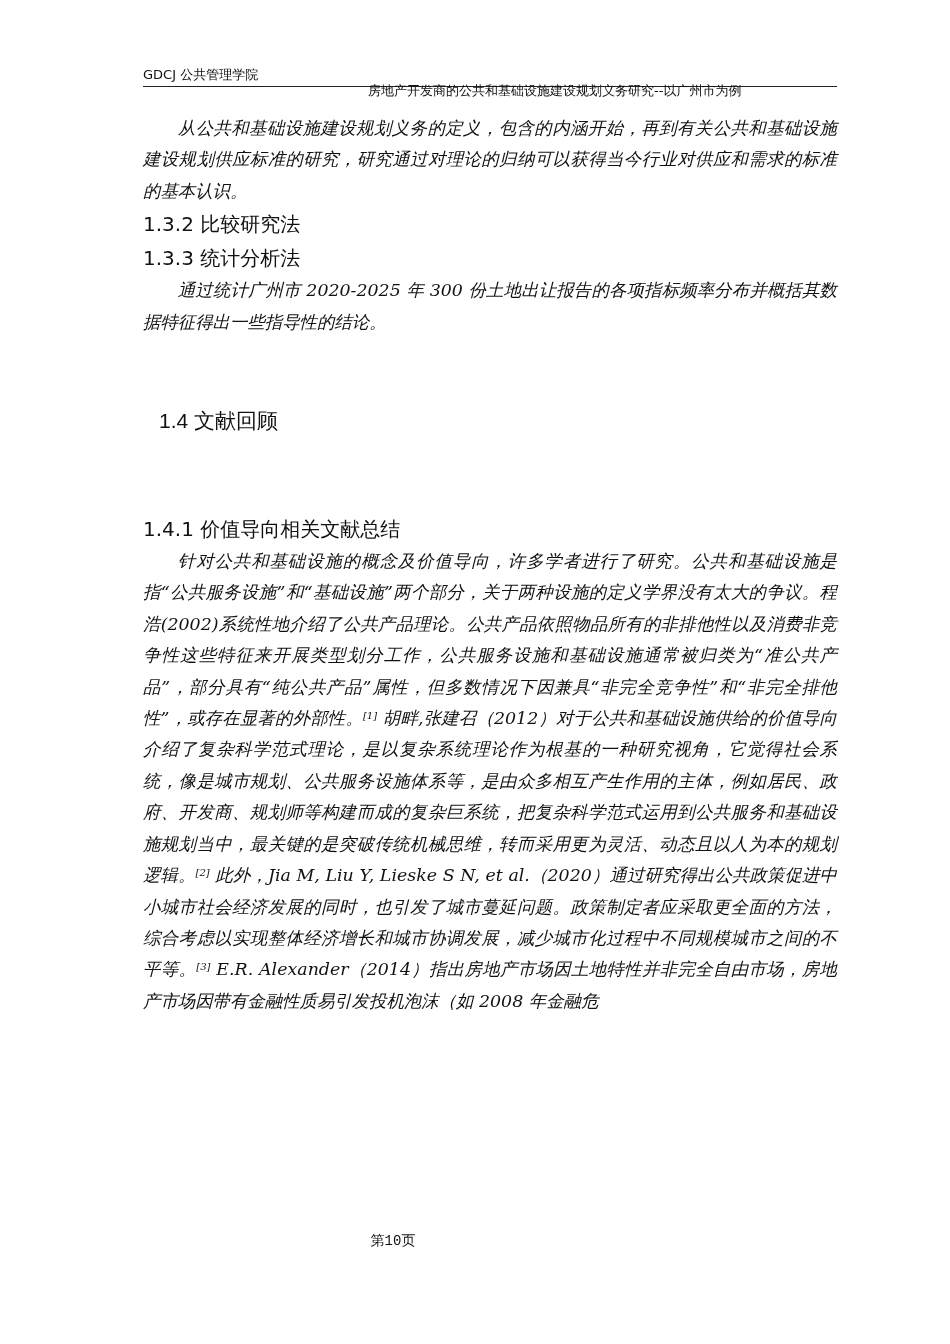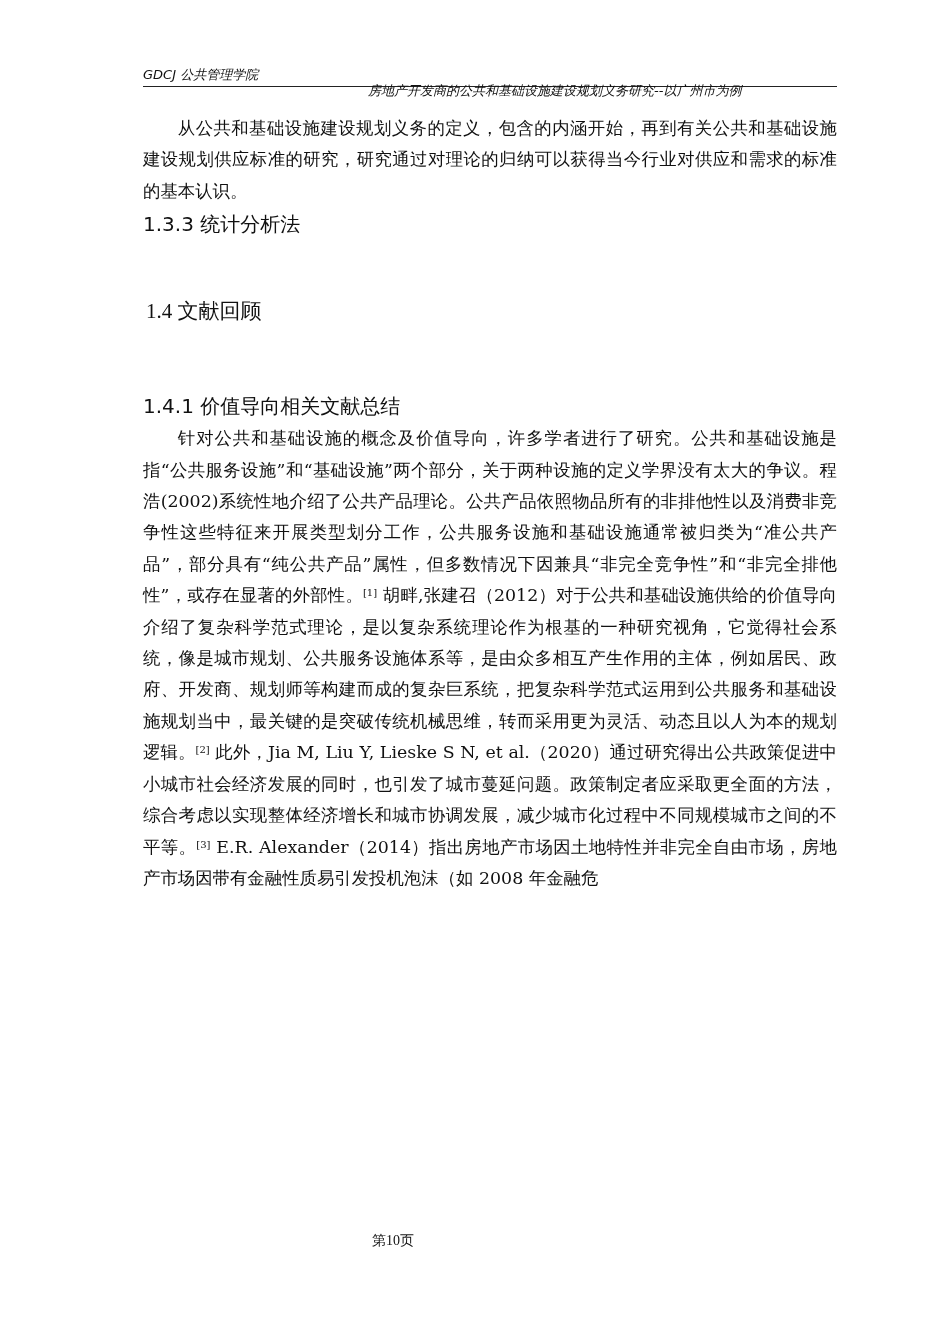--- a/index.html
+++ b/index.html
@@ -18,21 +18,20 @@
     .page-header {
       position: absolute;
       left: 143px;
       top: 66px;
       width: 694px;
       height: 20px;
       border-bottom: 1.5px solid #222;
       font-family: "DejaVu Sans", "Liberation Sans", sans-serif;
       font-size: 13px;
       line-height: 18px;
-      font-style: italic;
     }
     .page-header .left {
       position: absolute;
       left: 0;
       top: 0;
     }
     .page-header .right {
       position: absolute;
       left: 225px;
       top: 16px;
@@ -44,67 +43,70 @@
       top: 113px;
       width: 694px;
     }
     p.para {
       margin: 0;
       font-size: 17.4px;
       line-height: 31.4px;
       text-indent: 2em;
       text-align: justify;
       letter-spacing: 0px;
+      font-style: italic;
     }
     h3.sec {
       margin: 0;
       font-family: "DejaVu Sans", "Liberation Sans", sans-serif;
       font-weight: normal;
       font-size: 20px;
       line-height: 34px;
     }
     h2.sec-major {
-      margin: 3px;
-      font-family: Liberation Serif, serif;
+      margin: 16px;
+      font-family: Liberation Sans, sans-serif;
       font-weight: normal;
       font-size: 21px;
       line-height: 34px;
     }
     .gap-a { height: 50px; }
     .gap-b { height: 58px; }
     sup.cite {
       font-size: 10px;
       vertical-align: top;
       position: relative;
       top: -3px;
     }
     .page-footer {
       position: absolute;
       left: 0;
       width: 786px;
       top: 1232px;
       text-align: center;
-      font-family: Liberation Serif, serif;
+      font-family: Liberation Mono, monospace;
       font-size: 14px;
       line-height: 18px;
     }
   </style>
 </head>
 <body>
 
 <div class="page-header">
   <span class="left">GDCJ 公共管理学院</span>
   <span class="right">房地产开发商的公共和基础设施建设规划义务研究--以广州市为例</span>
 </div>
 
 <div class="content">
   <p class="para">从公共和基础设施建设规划义务的定义，包含的内涵开始，再到有关公共和基础设施建设规划供应标准的研究，研究通过对理论的归纳可以获得当今行业对供应和需求的标准的基本认识。</p>
 
+  <h3 class="sec">1.3.2 比较研究法</h3>
 
   <h3 class="sec">1.3.3 统计分析法</h3>
+  <p class="para">通过统计广州市 2020-2025 年 300 份土地出让报告的各项指标频率分布并概括其数据特征得出一些指导性的结论。</p>
 
 
   <div class="gap-a"></div>
   <h2 class="sec-major">1.4 文献回顾</h2>
   <div class="gap-b"></div>
 
   <h3 class="sec">1.4.1 价值导向相关文献总结</h3>
   <p class="para"><span>针对公共和基础设施的概念及价值导向，许多学者进行了研究。公共和基础设施是指“公共服务设施”和“基础设施”两个部分，关于两种设施的定义学界没有太大的争议。程浩(2002)系统性地介绍了公共产品理论。公共产品依照物品所有的非排他性以及消费非竞争性这些特征来开展类型划分工作，公共服务设施和基础设施通常被归类为“准公共产品”，部分具有“纯公共产品”属性，但多数情况下因兼具“非完全竞争性”和“非完全排他性”，或存在显著的外部性。</span><sup class="cite">[1]</sup><span> 胡畔,张建召（2012）对于公共和基础设施供给的价值导向介绍了复杂科学范式理论，是以复杂系统理论作为根基的一种研究视角，它觉得社会系统，像是城市规划、公共服务设施体系等，是由众多相互产生作用的主体，例如居民、政府、开发商、规划师等构建而成的复杂巨系统，把复杂科学范式运用到公共服务和基础设施规划当中，最关键的是突破传统机械思维，转而采用更为灵活、动态且以人为本的规划逻辑。</span><sup class="cite">[2]</sup><span> 此外，Jia M, Liu Y, Lieske S N, et al.（2020）通过研究得出公共政策促进中小城市社会经济发展的同时，也引发了城市蔓延问题。政策制定者应采取更全面的方法，综合考虑以实现整体经济增长和城市协调发展，减少城市化过程中不同规模城市之间的不平等。</span><sup class="cite">[3]</sup><span> E.R. Alexander（2014）指出房地产市场因土地特性并非完全自由市场，房地产市场因带有金融性质易引发投机泡沫（如 2008 年金融危</span></p>
 </div>
 

